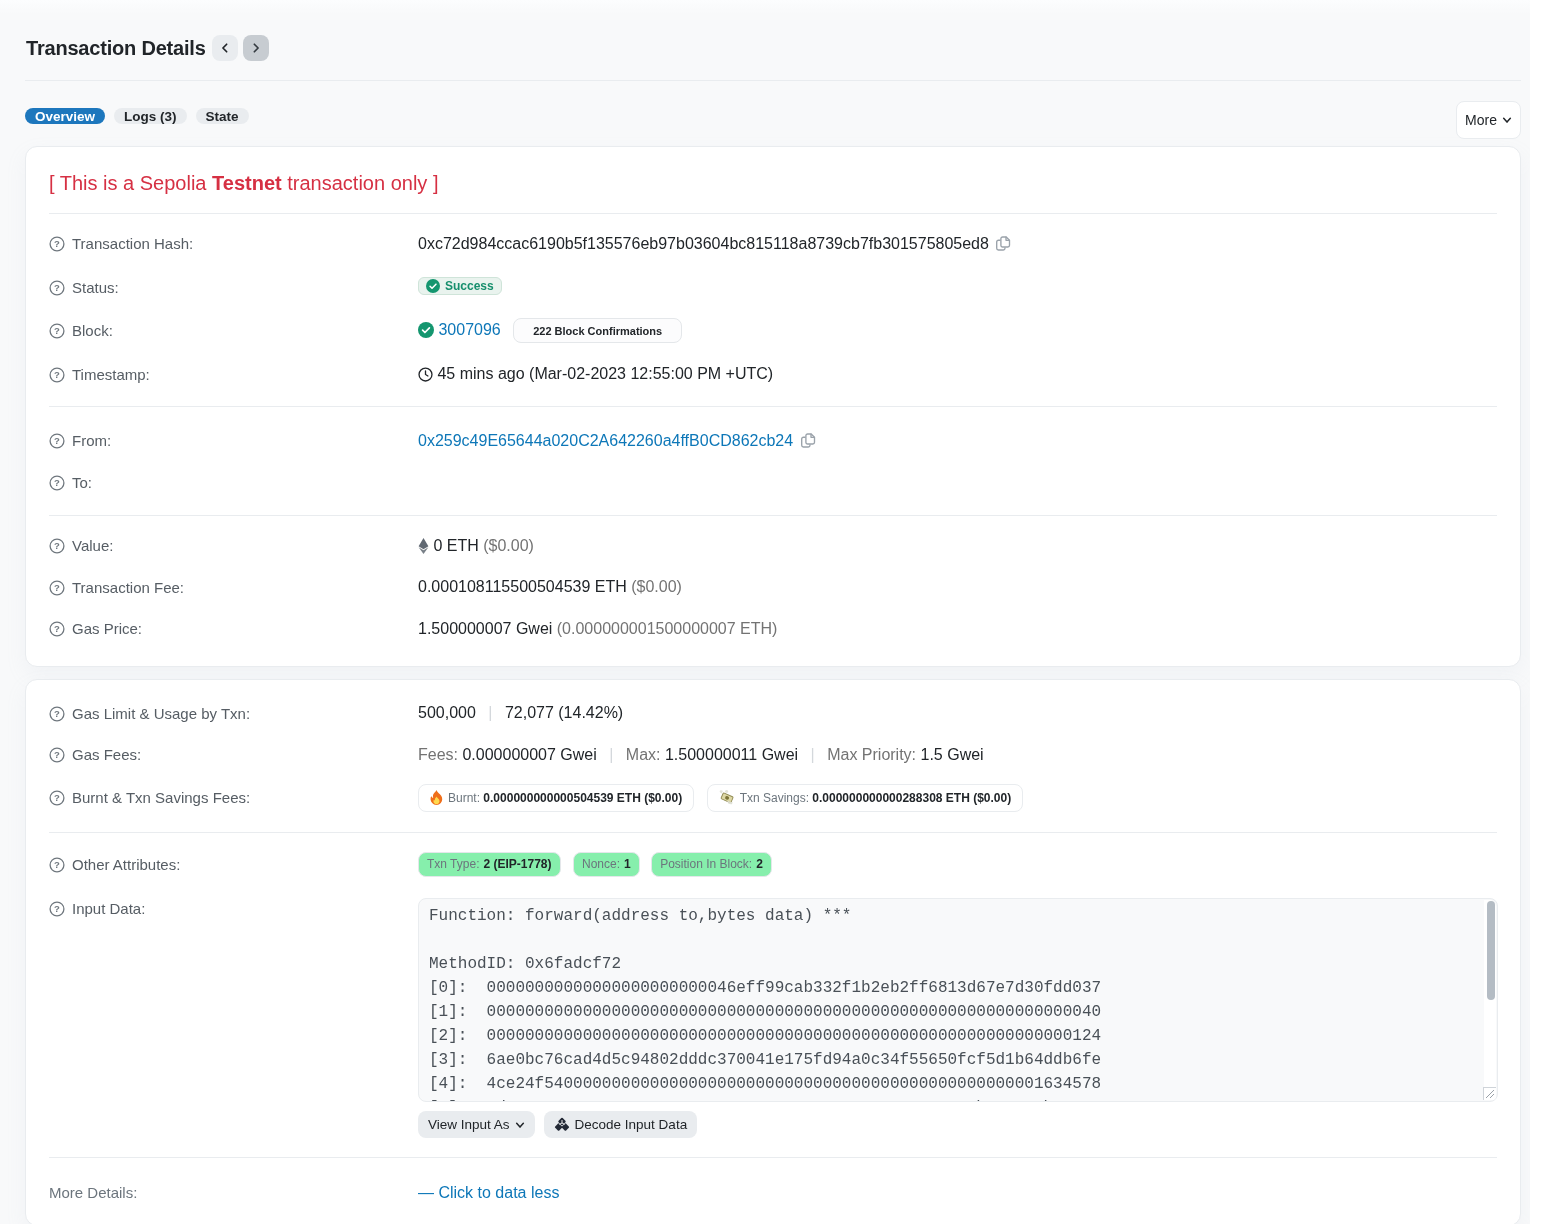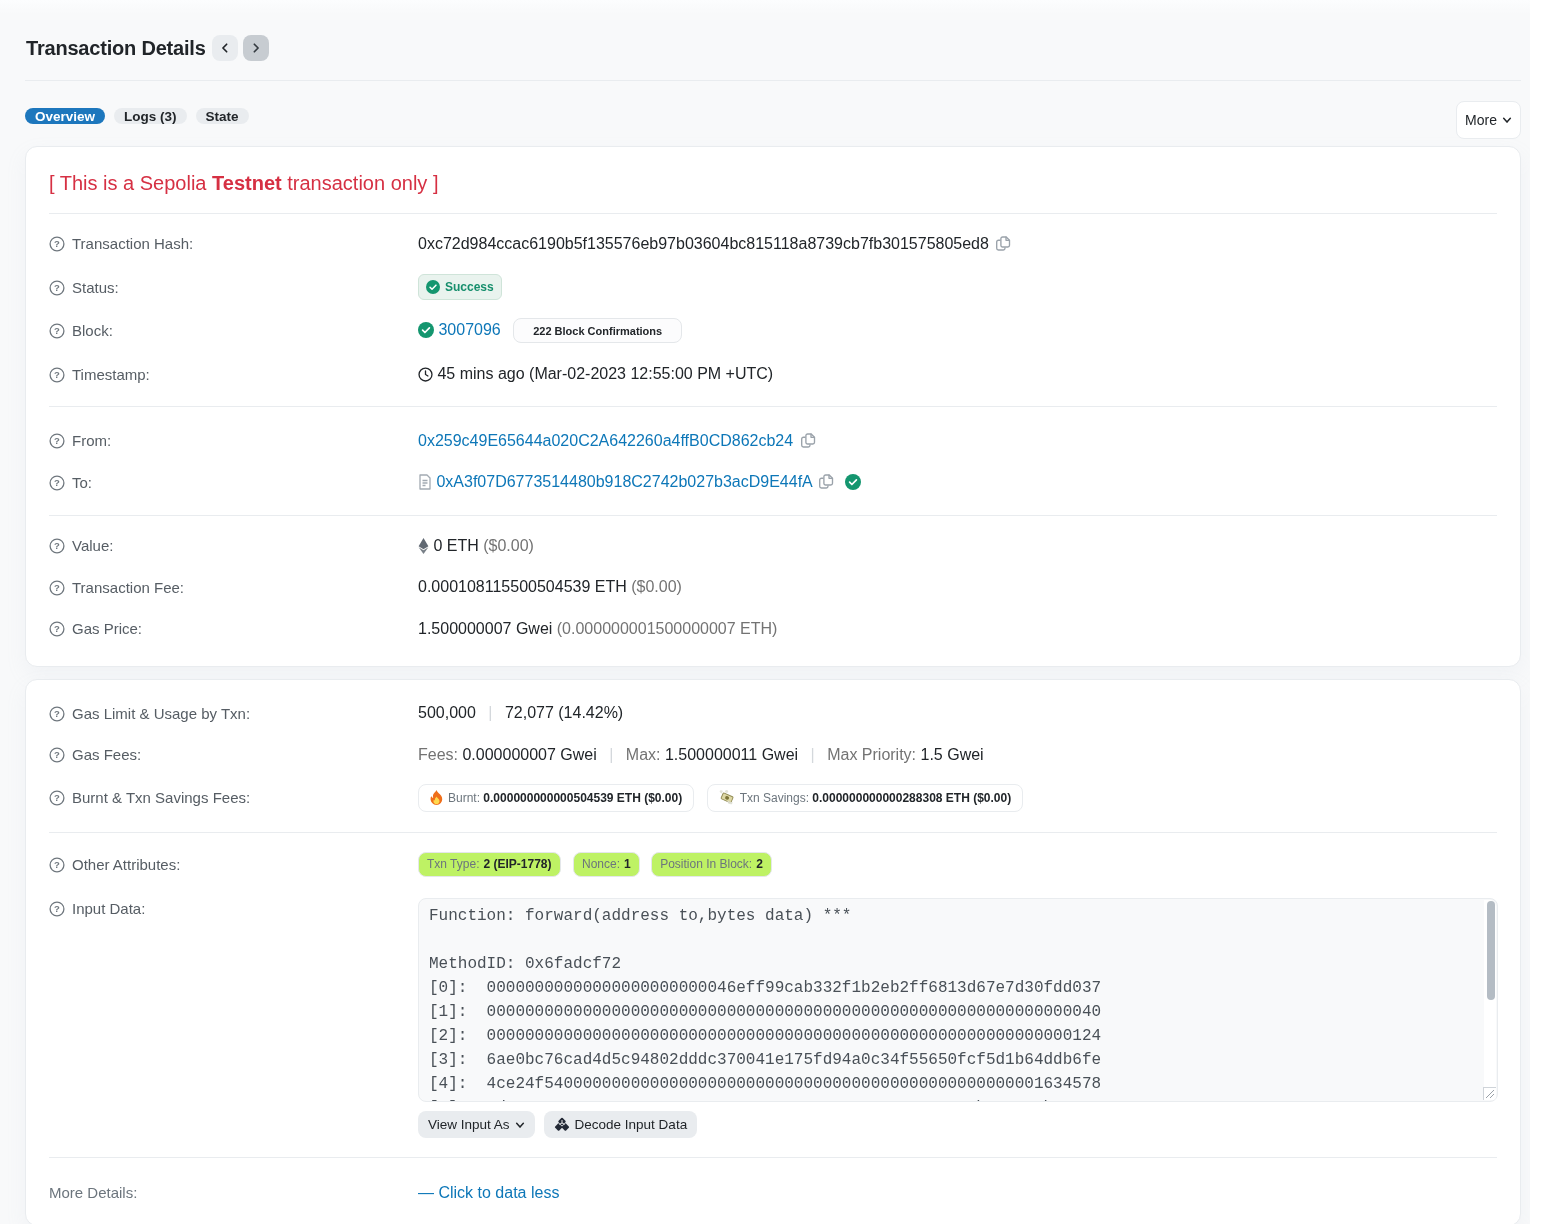--- a/index.html
+++ b/index.html
@@ -50,28 +50,28 @@
   .lbl .q { margin-right:7px; margin-top:1px; flex:none; color:#6f777e; }
   .val { flex:1; min-width:0; font-size:16px; }
   .gray { color:#737373; }
   .sep { color:#d4d8dc; padding:0 8px; }
   .link { color:#0d77b8; text-decoration:none; }
 
   .l21 { line-height:21.5px; }
   .val.l21 { line-height:22px; }
 
   
-  .badge-success { display:inline-flex; align-items:center; gap:5px; height:26px; padding:0 7px;
+  .badge-success { display:inline-flex; align-items:center; gap:5px; height:18px; padding:0 7px;
     background:#e9f3ee; border:1px solid #cfe4d9; border-radius:6px; color:#178f6d; font-weight:bold; font-size:12px; }
   .badge-conf { display:inline-flex; align-items:center; height:25px; padding:0 19px; background:#fcfcfd;
     border:1px solid #e4e7ea; border-radius:8px; color:#212529; font-weight:bold; font-size:11px; }
   .badge-fee { display:inline-flex; align-items:center; gap:5px; height:28px; padding:0 11px; background:#fff;
     border:1px solid #e9ecef; border-radius:8px; font-size:12px; color:#6c757d; }
   .badge-fee b { color:#212529; }
-  .badge-attr { display:inline-flex; align-items:center; height:25px; padding:0 8px; background:#bef264;
+  .badge-attr { display:inline-flex; align-items:center; height:25px; padding:0 8px; background:#86efac;
     border:1px solid #e4e7ea; border-radius:8px; font-size:12px; color:#6c757d; }
   .badge-attr b { color:#212529; margin-left:4px; }
 
   
   .inputbox { position:relative; width:1080px; height:204px; background:#f8f9fa; border:1px solid #e9ecef;
     border-radius:8px; padding:5px 24px 5px 10px; overflow:hidden;
     font-family:"Liberation Mono", monospace; font-size:16px; line-height:24px; color:#495057; white-space:pre; }
   .sbtrack { position:absolute; top:1px; right:1px; bottom:1px; width:12px; background:#fff; border-radius:0 7px 7px 0; }
   .sbthumb { position:absolute; top:0.5px; right:1.5px; width:8px; height:99px; border-radius:4px; background:#b4bcc4; }
   .resize { position:absolute; right:1px; bottom:1px; width:13px; height:13px; background:#fff;
@@ -183,31 +183,20 @@
                 <path d="M11 2.1 v3.2 h3.3"></path>
               </svg></span></div>
       </div>
       <div class="row r41">
         <div class="lbl l21"><span class="q">
               <svg width="16" height="16" viewBox="0 0 16 16" fill="none">
                 <circle cx="8" cy="8" r="6.9" stroke="#6f777e" stroke-width="1.3"></circle>
                 <text x="8" y="11.3" text-anchor="middle" font-family="Liberation Sans, sans-serif" font-size="9.5" font-weight="bold" fill="#6f777e">?</text>
               </svg>
             </span>To:</div>
-        <div class="val l21"><svg width="14" height="16" viewBox="0 0 14 16" fill="none" stroke="#a2aab2" stroke-width="1.3" style="vertical-align:-3px;">
-              <path d="M2 1h7l3 3v11H2z" stroke-linejoin="round"></path>
-              <path d="M4.5 6.5h5M4.5 9h5M4.5 11.5h3"></path>
-            </svg> <a class="link" href="#">0xA3f07D6773514480b918C2742b027b3acD9E44fA</a> <span style="margin-left:2px;"><svg width="16" height="17" viewBox="0 0 16 17" fill="none" stroke="#9aa2aa" stroke-width="1.35" stroke-linecap="round" stroke-linejoin="round" style="vertical-align:-3px;">
-                <path d="M5.1 5.2 H3.4 A1.7 1.7 0 0 0 1.7 6.9 v6.4 A1.7 1.7 0 0 0 3.4 15 h4.9 A1.7 1.7 0 0 0 10 13.3 v-.5"></path>
-                <path d="M7.6 2 h3.6 l3.3 3.3 v5 A1.7 1.7 0 0 1 12.8 12 H7.6 A1.7 1.7 0 0 1 5.9 10.3 V3.7 A1.7 1.7 0 0 1 7.6 2 z"></path>
-                <path d="M11 2.1 v3.2 h3.3"></path>
-              </svg></span> <span style="margin-left:6px;"><svg width="16" height="16" viewBox="0 0 16 16" style="vertical-align:-3px;">
-                <circle cx="8" cy="8" r="8" fill="#14966f"></circle>
-                <path d="M4.6 8.2l2.3 2.3 4.5-4.6" stroke="#fff" stroke-width="1.7" fill="none" stroke-linecap="round" stroke-linejoin="round"></path>
-              </svg></span></div>
       </div>
     </div>
     <div class="divider"></div>
     <div class="sec" style="padding:9px 0 16px;">
       <div class="row r41">
         <div class="lbl l21"><span class="q">
               <svg width="16" height="16" viewBox="0 0 16 16" fill="none">
                 <circle cx="8" cy="8" r="6.9" stroke="#6f777e" stroke-width="1.3"></circle>
                 <text x="8" y="11.3" text-anchor="middle" font-family="Liberation Sans, sans-serif" font-size="9.5" font-weight="bold" fill="#6f777e">?</text>
               </svg>

